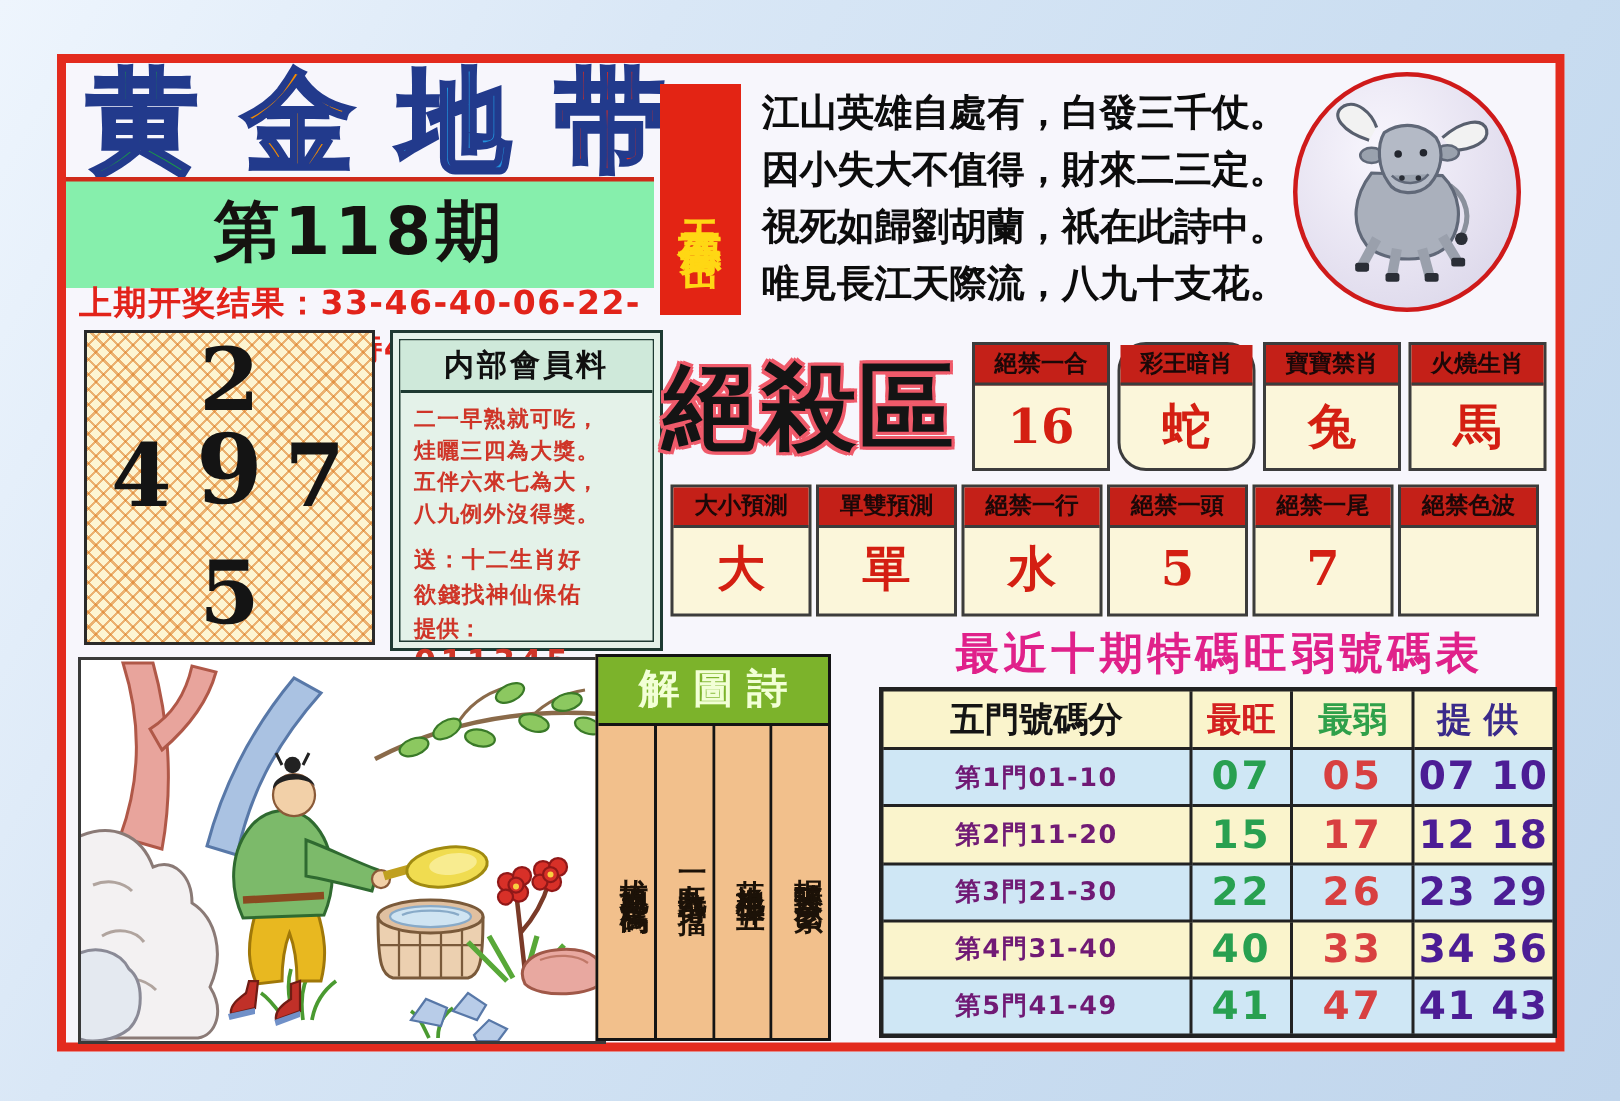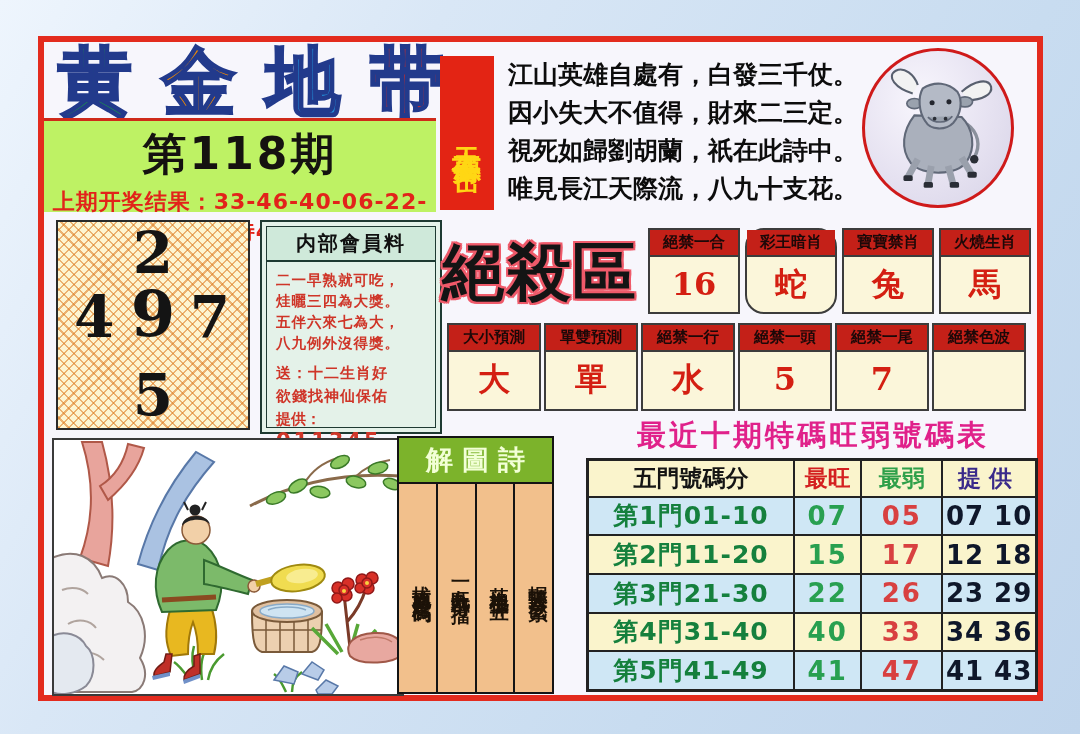--- a/index.html
+++ b/index.html
@@ -16,21 +16,21 @@
 
   
   .mast{left:14px;top:0px;width:386px;height:78px;display:flex;justify-content:space-between;align-items:flex-start;}
   .mast-char{
     font-family:"DejaVu Serif",serif;font-weight:900;font-size:74px;line-height:78px;
     -webkit-text-stroke:2.5px #223a8c;letter-spacing:0;
   }
   .mc1{color:#1a9c45;} .mc2{color:#f28a00;} .mc3{color:#2293dd;} .mc4{color:#e52a1a;}
 
   .issue-box{
-    left:0;top:76px;width:392px;height:94px;background:#bef264;
+    left:0;top:76px;width:392px;height:74px;background:#86efac;
     border-top:3px solid #cf2a1a;text-align:center;box-sizing:border-box;
   }
   .issue-number{font-size:44px;font-weight:bold;color:#151210;letter-spacing:3px;margin-top:4px;}
   .last-result{font-size:22px;font-weight:bold;color:#e2231a;margin-top:3px;letter-spacing:1px;}
 
   .heaven-banner{
     left:396px;top:14px;width:54px;height:154px;background:#e32414;
     color:#ffd714;display:flex;align-items:center;justify-content:center;
     writing-mode:vertical-rl;text-orientation:upright;
     font-family:"DejaVu Serif",serif;font-size:29px;font-weight:bold;letter-spacing:5px;
@@ -115,24 +115,24 @@
   .hc-title{
     left:543px;top:374px;width:452px;text-align:center;
     font-size:29px;font-weight:900;color:#e0218a;letter-spacing:3px;white-space:nowrap;
   }
   .hc-table{left:542px;top:416px;width:452px;height:234px;}
   .hc-table table{width:100%;height:100%;border-collapse:collapse;table-layout:fixed;border:3px solid #222;}
   .hc-table th,.hc-table td{border:2px solid #222;text-align:center;padding:0;}
   .hc-table th{background:#faf4cc;font-size:23px;font-weight:bold;color:#141414;}
   .hc-table th.h-hot{color:#d42020;} .hc-table th.h-cold{color:#2fa04a;} .hc-table th.h-prov{color:#3a2a8a;letter-spacing:8px;}
   .row-blue td{background:#cfe7f5;} .row-yellow td{background:#faf4cc;}
-  td.c-door{color:#15803d;font-size:25px;font-weight:bold;letter-spacing:1px;}
+  td.c-door{color:#701a75;font-size:17px;font-weight:bold;letter-spacing:1px;}
   td.c-hot{color:#28a050;font-size:26px;font-weight:bold;letter-spacing:2px;}
   td.c-cold{color:#d84040;font-size:26px;font-weight:bold;letter-spacing:2px;}
-  td.c-prov{color:#0f172a;font-size:26px;font-weight:bold;letter-spacing:1px;}
+  td.c-prov{color:#4c1d95;font-size:26px;font-weight:bold;letter-spacing:1px;}
 </style>
 </head>
 <body>
 
 <div class="frame">
 
   <div class="abs mast">
     <span class="mast-char mc1">黄</span>
     <span class="mast-char mc2">金</span>
     <span class="mast-char mc3">地</span>

